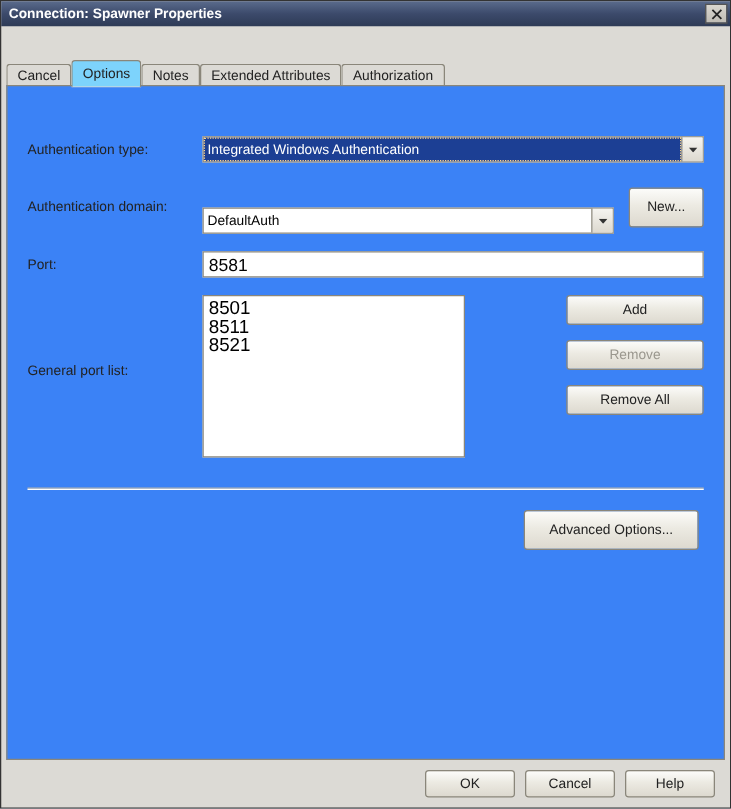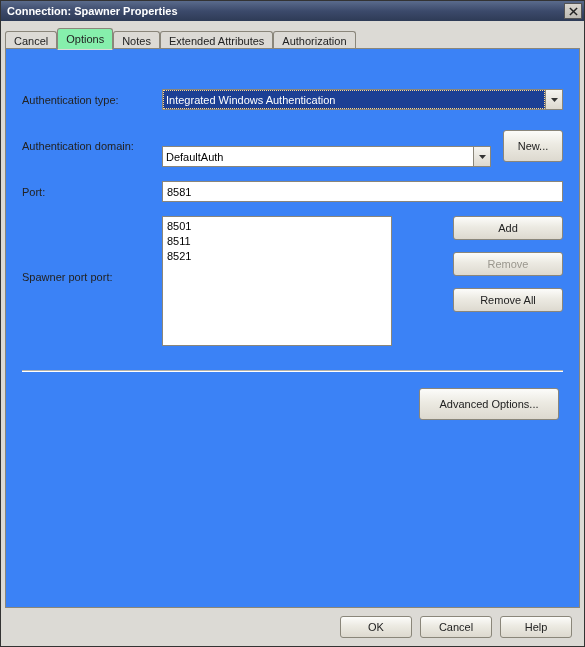--- a/index.html
+++ b/index.html
@@ -15,20 +15,21 @@
       height: 647px;
       overflow: hidden;
     }
     .window {
       width: 585px;
       height: 647px;
       border: 1px solid #333;
       display: flex;
       flex-direction: column;
       background: #dcdad5;
+      gap: 20px;
     }
     
     .titlebar {
       height: 20px;
       background: linear-gradient(to bottom, #5a6b8c 0%, #3c4a6b 50%, #2e3b56 100%);
       display: flex;
       align-items: center;
       padding: 0 2px 0 6px;
       color: #fff;
       font-weight: bold;
@@ -74,21 +75,21 @@
       margin-right: 0px;
       font-size: 11px;
       border-top-left-radius: 3px;
       border-top-right-radius: 3px;
       position: relative;
       top: 1px;
       cursor: default;
       color: #222;
     }
     .tab.active {
-      background: #86efac;
+      background: #7dd3fc;
       border-bottom: 1px solid #dcdad5;
       top: 1px;
       z-index: 3;
       padding-top: 4px;
       padding-bottom: 4px;
       margin-top: -2px;
     }
     .tab-panel {
       border: 1px solid #8a867a;
       background: #3b82f6;
@@ -150,21 +151,21 @@
     .combo-arrow svg {
       width: 7px;
       height: 4px;
     }
     
     .text-input {
       flex: 1;
       height: 21px;
       border: 1px solid #8a867a;
       background: #fff;
-      font-size: 11px;
+      font-size: 14px;
       padding: 0 4px;
       font-family: inherit;
       outline: none;
       display: flex;
       align-items: center;
     }
     
     .btn {
       height: 32px;
       min-width: 72px;
@@ -189,25 +190,25 @@
     .btn.wide {
       min-width: 120px;
     }
     
     .port-section {
       display: flex;
       align-items: flex-start;
       margin-top: 12px;
     }
     .port-list {
-      width: 230px;
+      width: 210px;
       height: 130px;
       background: #fff;
       border: 1px solid #8a867a;
-      font-size: 11px;
+      font-size: 15px;
       padding: 2px 4px;
       overflow: auto;
       margin-left: 0;
     }
     .port-list-item {
       line-height: 15px;
       white-space: nowrap;
     }
     .port-btn-col {
       display: flex;
@@ -315,21 +316,21 @@
       </div>
 
       <div class="form-row">
         <div class="label-col">Port:</div>
         <div class="field-col">
           <input class="text-input" type="text" value="8581" style="">
         </div>
       </div>
 
       <div class="port-section">
-        <div class="spawner-label-col">Spawner port port:</div>
+        <div class="spawner-label-col">General port list:</div>
         <div class="port-list">
           <div class="port-list-item">8501</div>
           <div class="port-list-item">8511</div>
           <div class="port-list-item">8521</div>
         </div>
         <div class="port-btn-col">
           <button class="btn">Add</button>
           <button class="btn disabled">Remove</button>
           <button class="btn">Remove All</button>
         </div>

